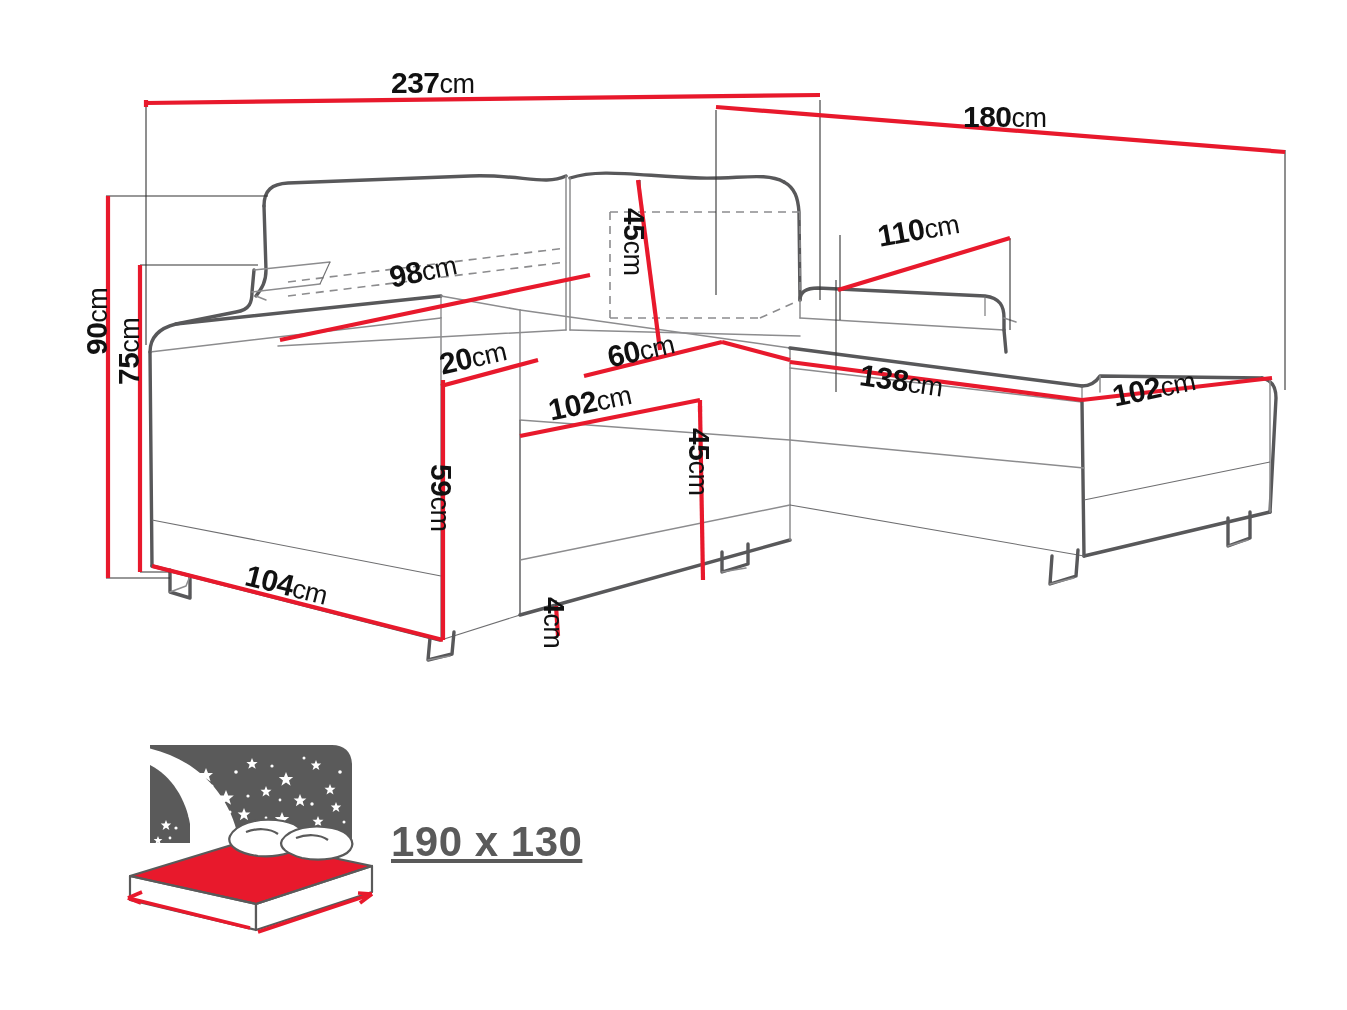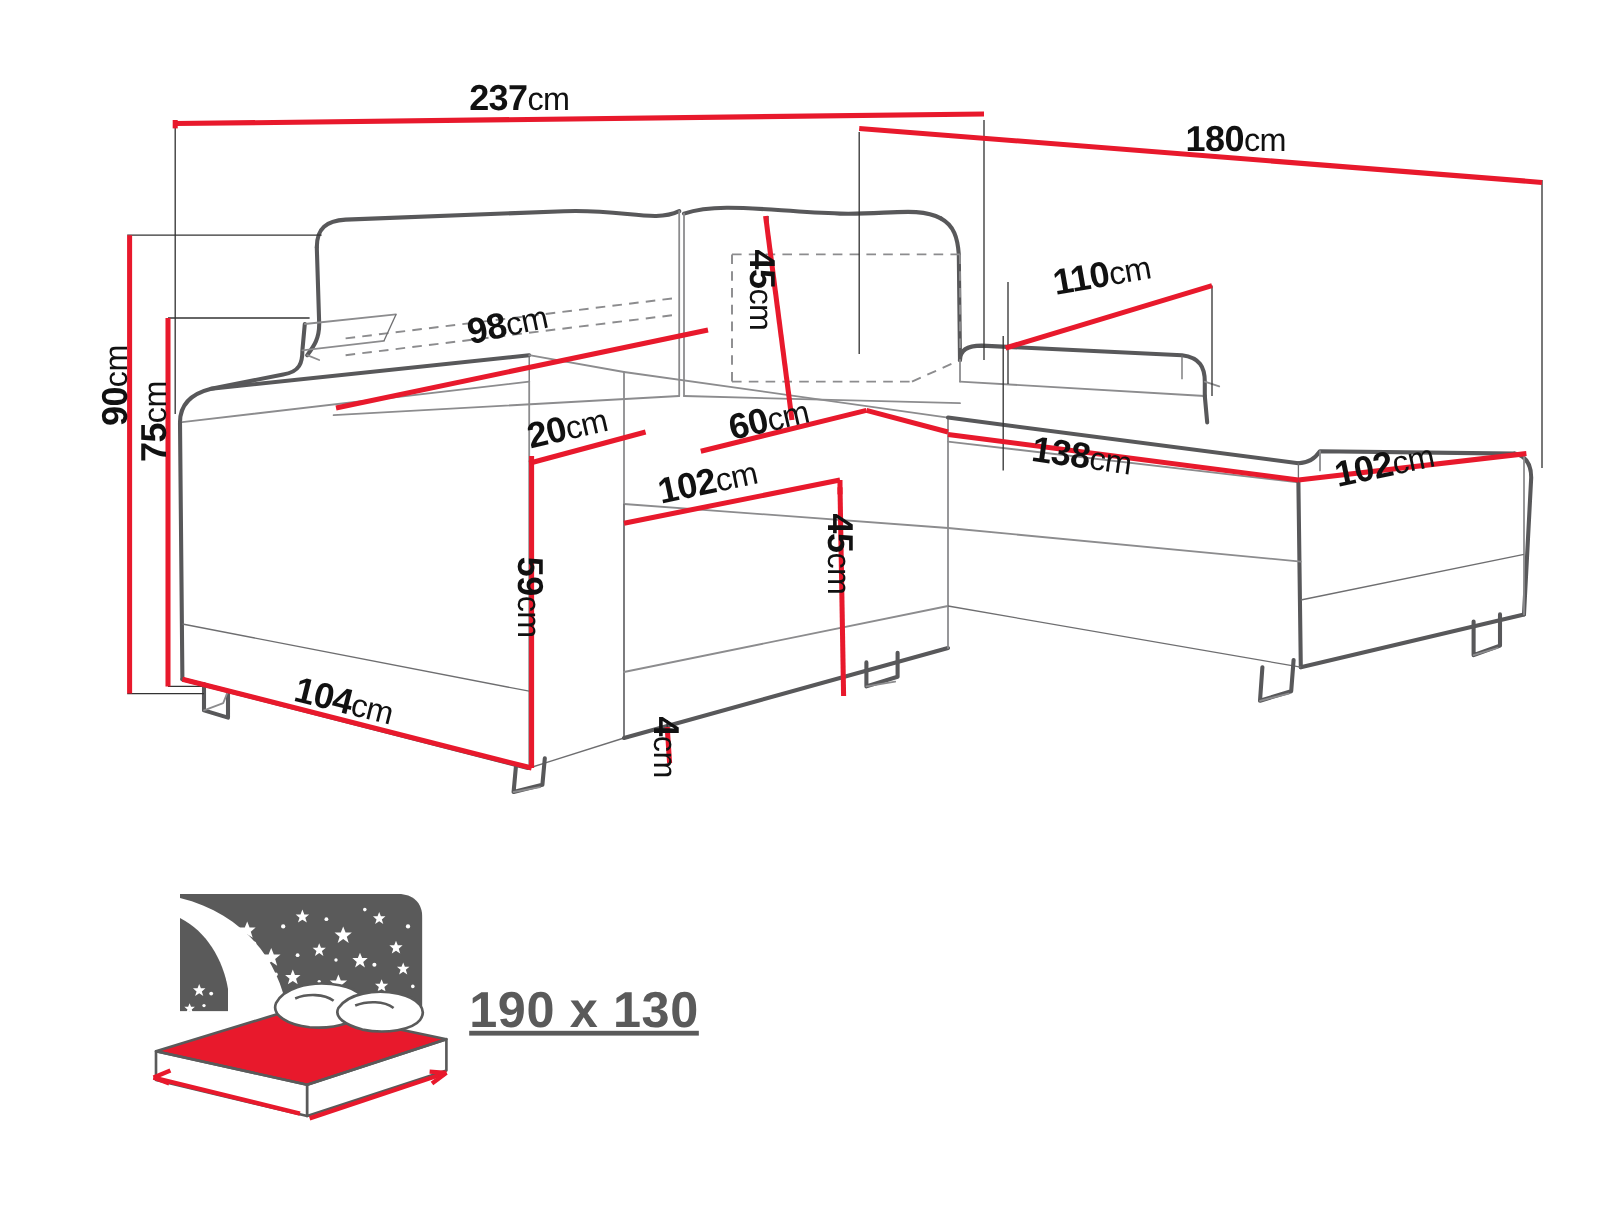--- a/index.html
+++ b/index.html
@@ -209,21 +209,21 @@
       <line class="red" x1="790" y1="362" x2="1082" y2="400"></line>
 
       <line class="red" x1="1082" y1="400" x2="1272" y2="378"></line>
     </g>
   </svg>
 
   <div class="dim" style="left:391px;top:68px;">
     <span class="num">237</span><span class="unit">cm</span>
   </div>
 
-  <div class="dim" style="left:963px;top:102px;margin-left:25px;">
+  <div class="dim" style="left:963px;top:102px;">
     <span class="num">180</span><span class="unit">cm</span>
   </div>
 
   <div class="dim" style="left:390px;top:263px;transform:rotate(-12deg);transform-origin:left center;">
     <span class="num">98</span><span class="unit">cm</span>
   </div>
 
   <div class="dim" style="left:649px;top:208px;transform:rotate(90deg);transform-origin:left top;">
     <span class="num">45</span><span class="unit">cm</span>
   </div>

